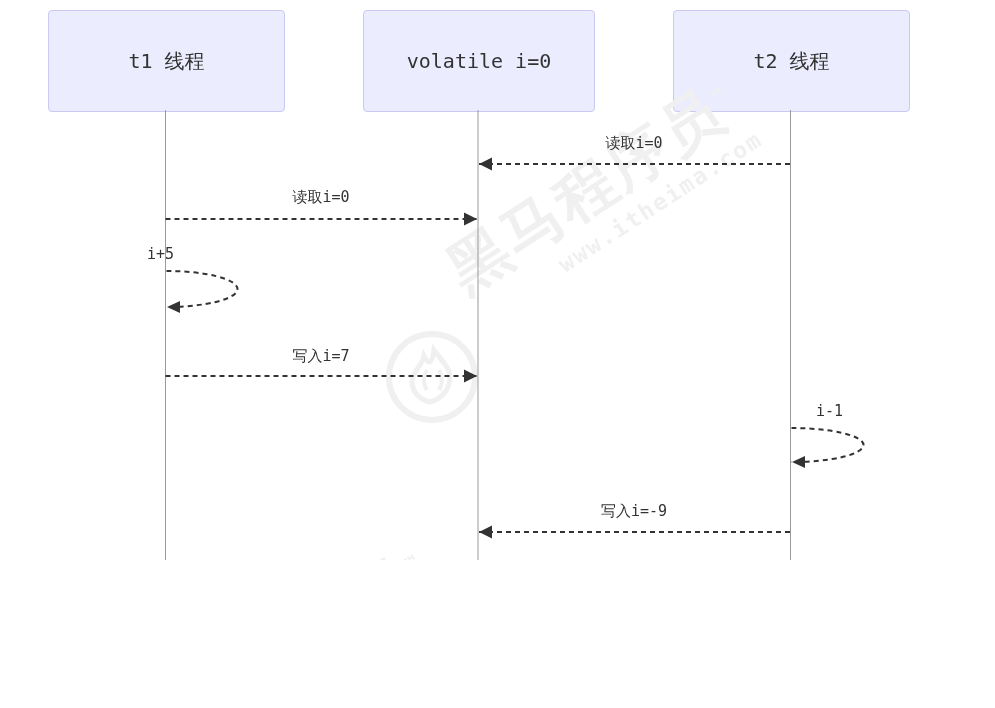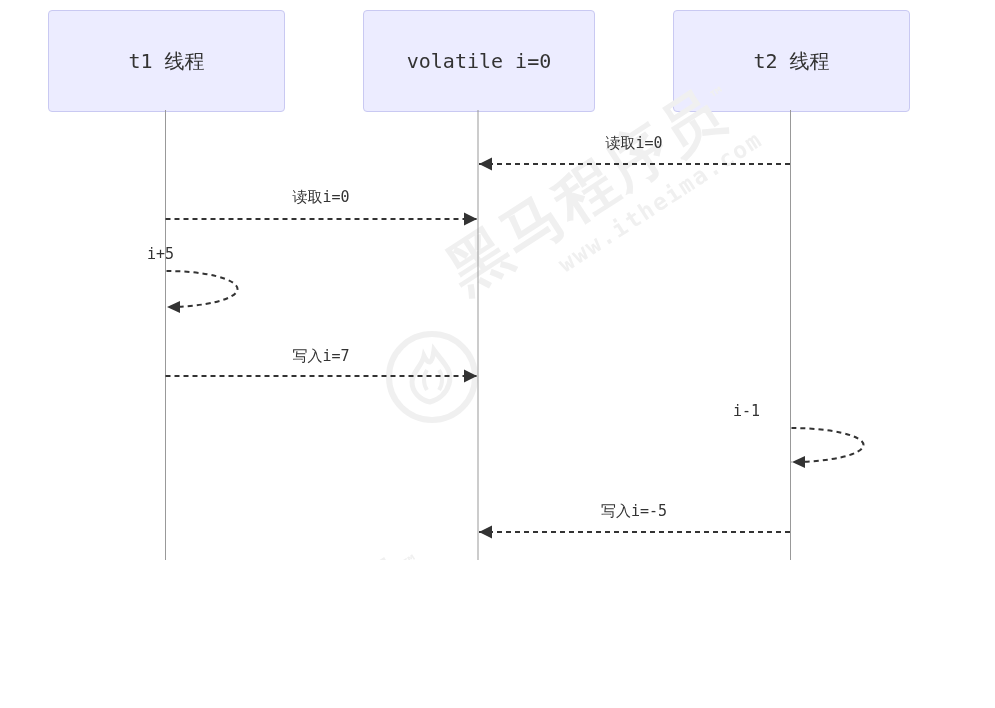--- a/index.html
+++ b/index.html
@@ -111,16 +111,16 @@
     <polygon class="head" points="792,462 805,456 805,468"></polygon>
 
     <line class="dash" x1="479" y1="532" x2="790" y2="532"></line>
     <polygon class="head" points="479,532 492,525.5 492,538.5"></polygon>
   </svg>
 
   <div class="msg-label center" style="left:634px;top:134px">读取i=0</div>
   <div class="msg-label center" style="left:321px;top:188px">读取i=0</div>
   <div class="msg-label" style="left:147px;top:245px">i+5</div>
   <div class="msg-label center" style="left:321px;top:347px">写入i=7</div>
-  <div class="msg-label" style="left:733px;top:402px">i-1</div>
-  <div class="msg-label center" style="left:634px;top:502px">写入i=-5</div>
+  <div class="msg-label" style="left:816px;top:402px">i-1</div>
+  <div class="msg-label center" style="left:634px;top:502px">写入i=-9</div>
 
 </div>
 
 </body></html>

